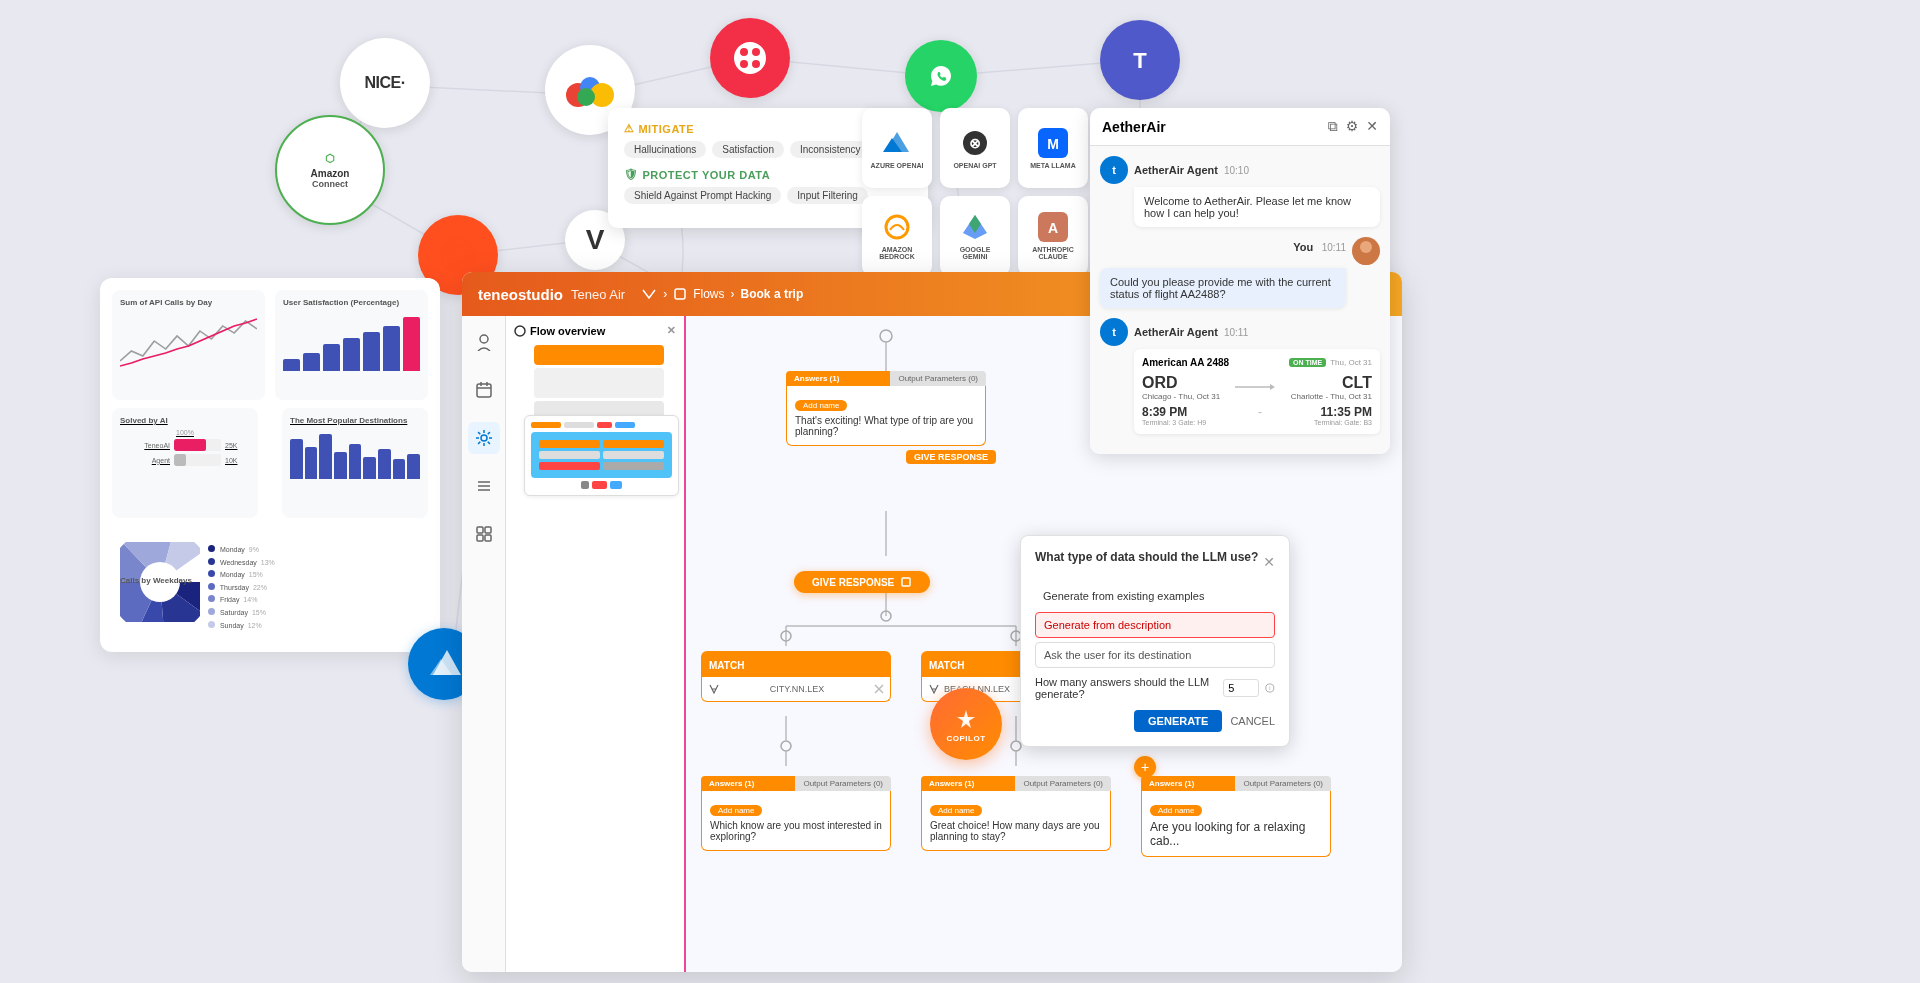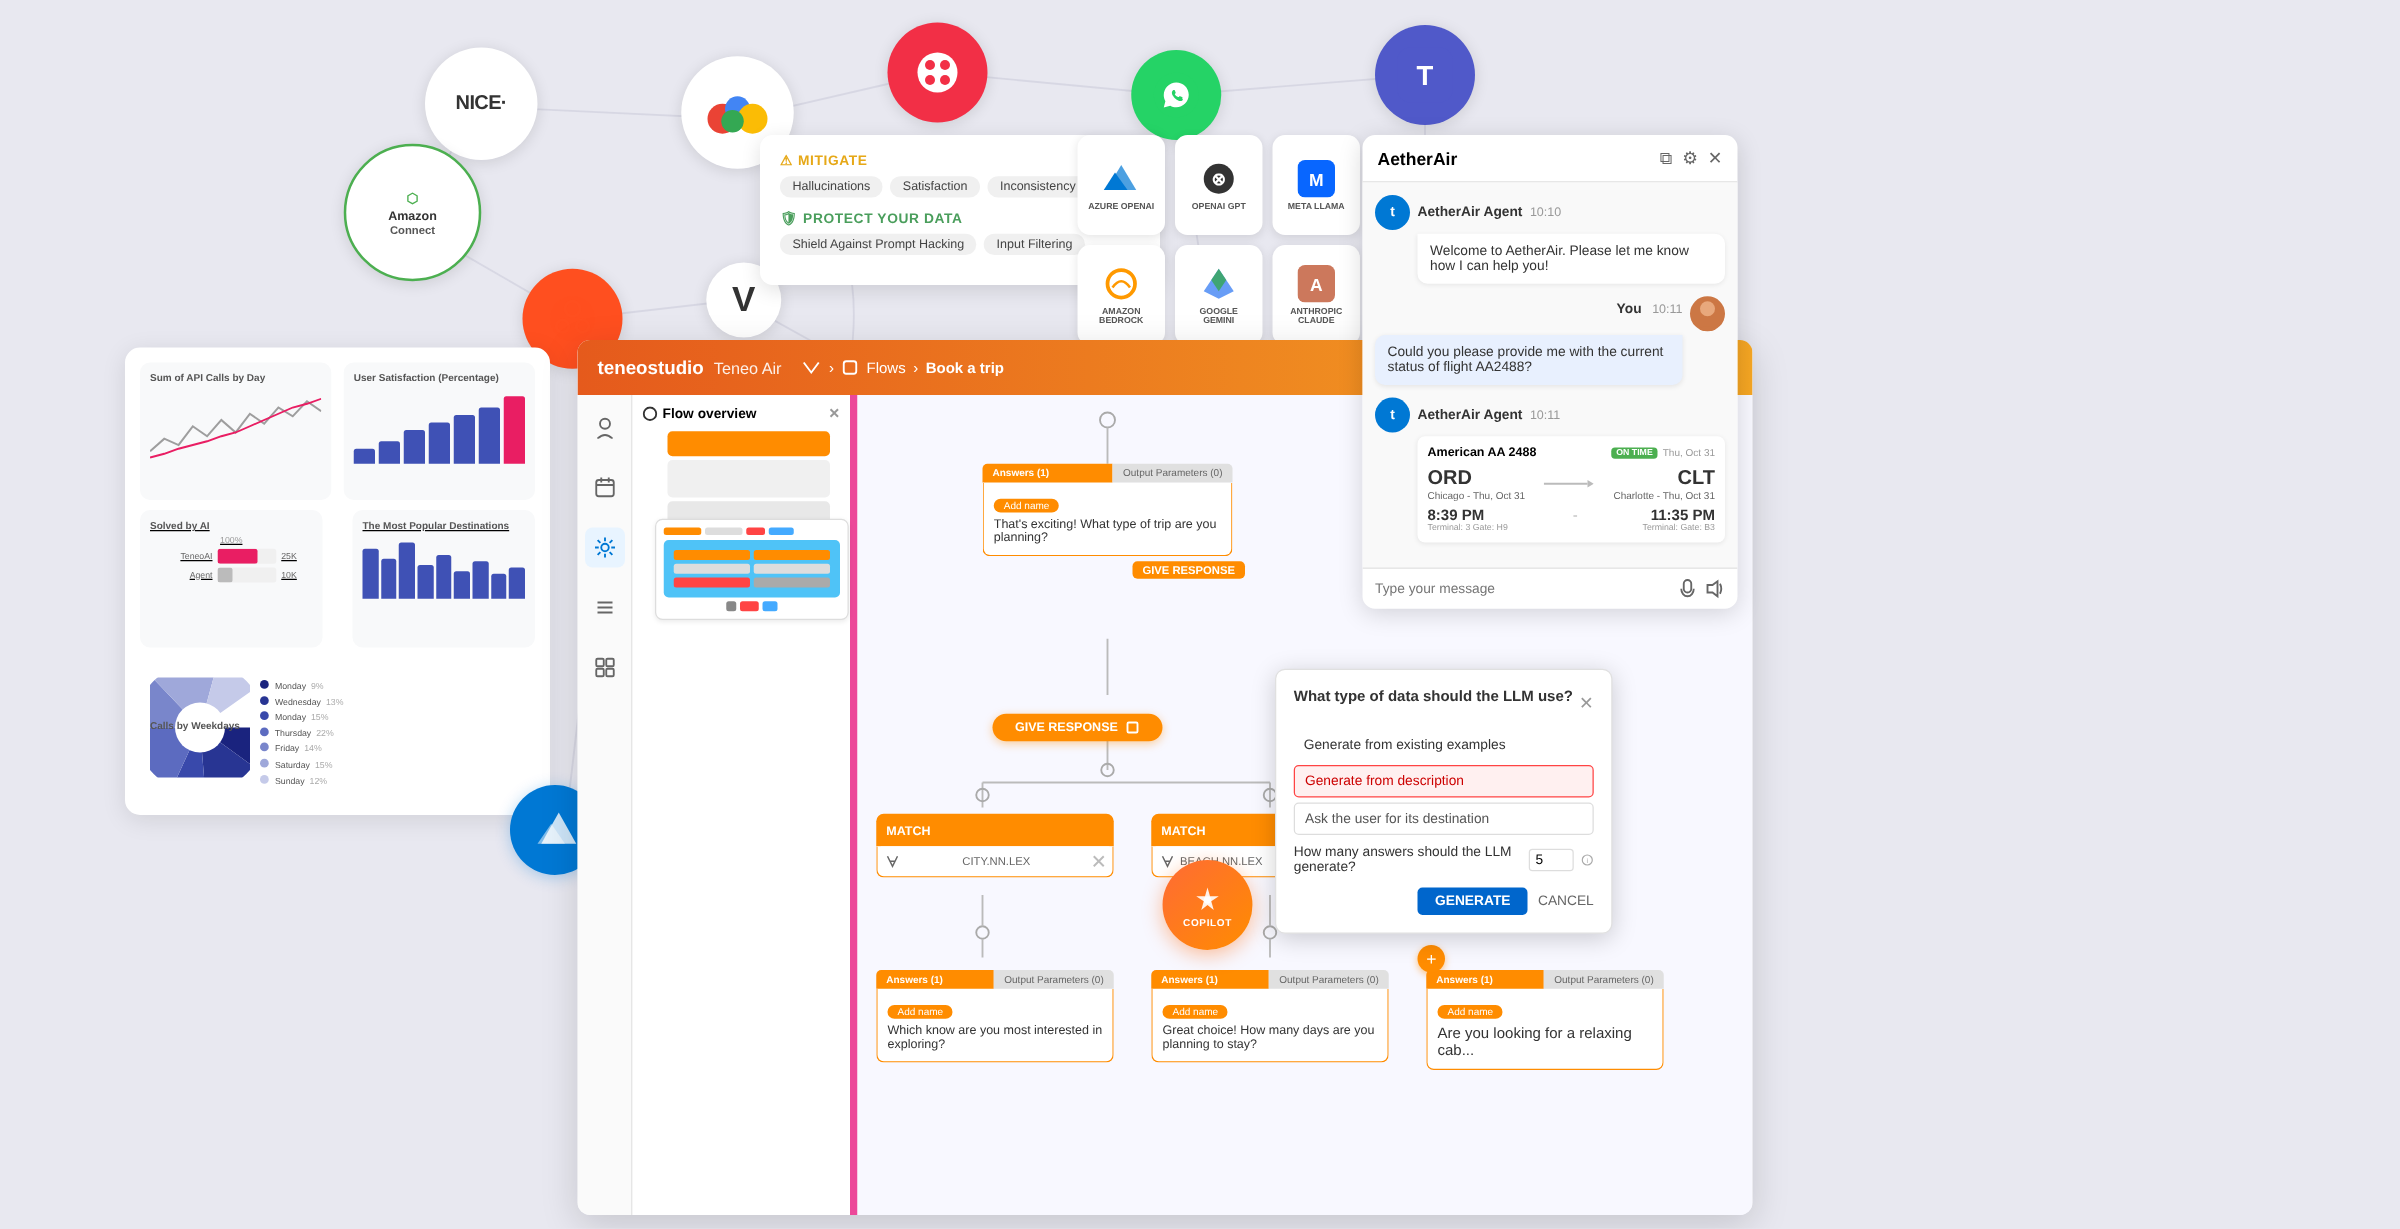--- a/index.html
+++ b/index.html
@@ -319,21 +319,21 @@
     }
 
     .sidebar-icon.active {
       background: #e8f4ff;
       color: #0078D4;
     }
 
     .flow-panel {
       width: 180px;
       background: white;
-      border-right: 6px solid #ec4899;
+      border-right: 2px solid #ec4899;
       padding: 8px;
     }
 
     .flow-panel-header {
       display: flex;
       align-items: center;
       justify-content: space-between;
       margin-bottom: 8px;
       font-size: 11px;
       font-weight: 600;
@@ -1246,31 +1246,20 @@
           <div style="font-size:12px;color:#bbb;">-</div>
           <div style="text-align:right;">
             <div style="font-size:12px;font-weight:700;color:#333;">11:35 PM</div>
             <div style="font-size:7px;color:#999;">Terminal: Gate: <span>B3</span></div>
           </div>
         </div>
       </div>
     </div>
   </div>
 
-  <div class="chat-input-area">
-    <input class="chat-input" type="text" readonly="" placeholder="Type your message" style="">
-    <svg width="16" height="16" viewBox="0 0 16 16" style="cursor:pointer;color:#666;">
-        <path d="M8,1 L8,1 C9.7,1 11,2.3 11,4 L11,8 C11,9.7 9.7,11 8,11 C6.3,11 5,9.7 5,8 L5,4 C5,2.3 6.3,1 8,1 Z" fill="none" stroke="#666" stroke-width="1.5"></path>
-        <path d="M3,8 C3,11.3 5.2,14 8,14 C10.8,14 13,11.3 13,8" fill="none" stroke="#666" stroke-width="1.5"></path>
-      </svg>
-    <svg width="16" height="16" viewBox="0 0 16 16" style="cursor:pointer;">
-        <path d="M2,5 L6,5 L10,2 L10,14 L6,11 L2,11 Z" fill="none" stroke="#666" stroke-width="1.5"></path>
-        <path d="M12,4 Q14,8 12,12" fill="none" stroke="#666" stroke-width="1.5"></path>
-      </svg>
-  </div>
 </div>
 
 <div class="copilot-icon-btn">
   <svg width="28" height="28" viewBox="0 0 28 28">
     <path d="M14,4 L16,11 L23,11 L17,15 L19,22 L14,18 L9,22 L11,15 L5,11 L12,11 Z" fill="white" opacity="0.9"></path>
     <circle cx="14" cy="14" r="3" fill="white"></circle>
   </svg>
   <span class="copilot-icon-label">COPILOT</span>
 </div>
 

